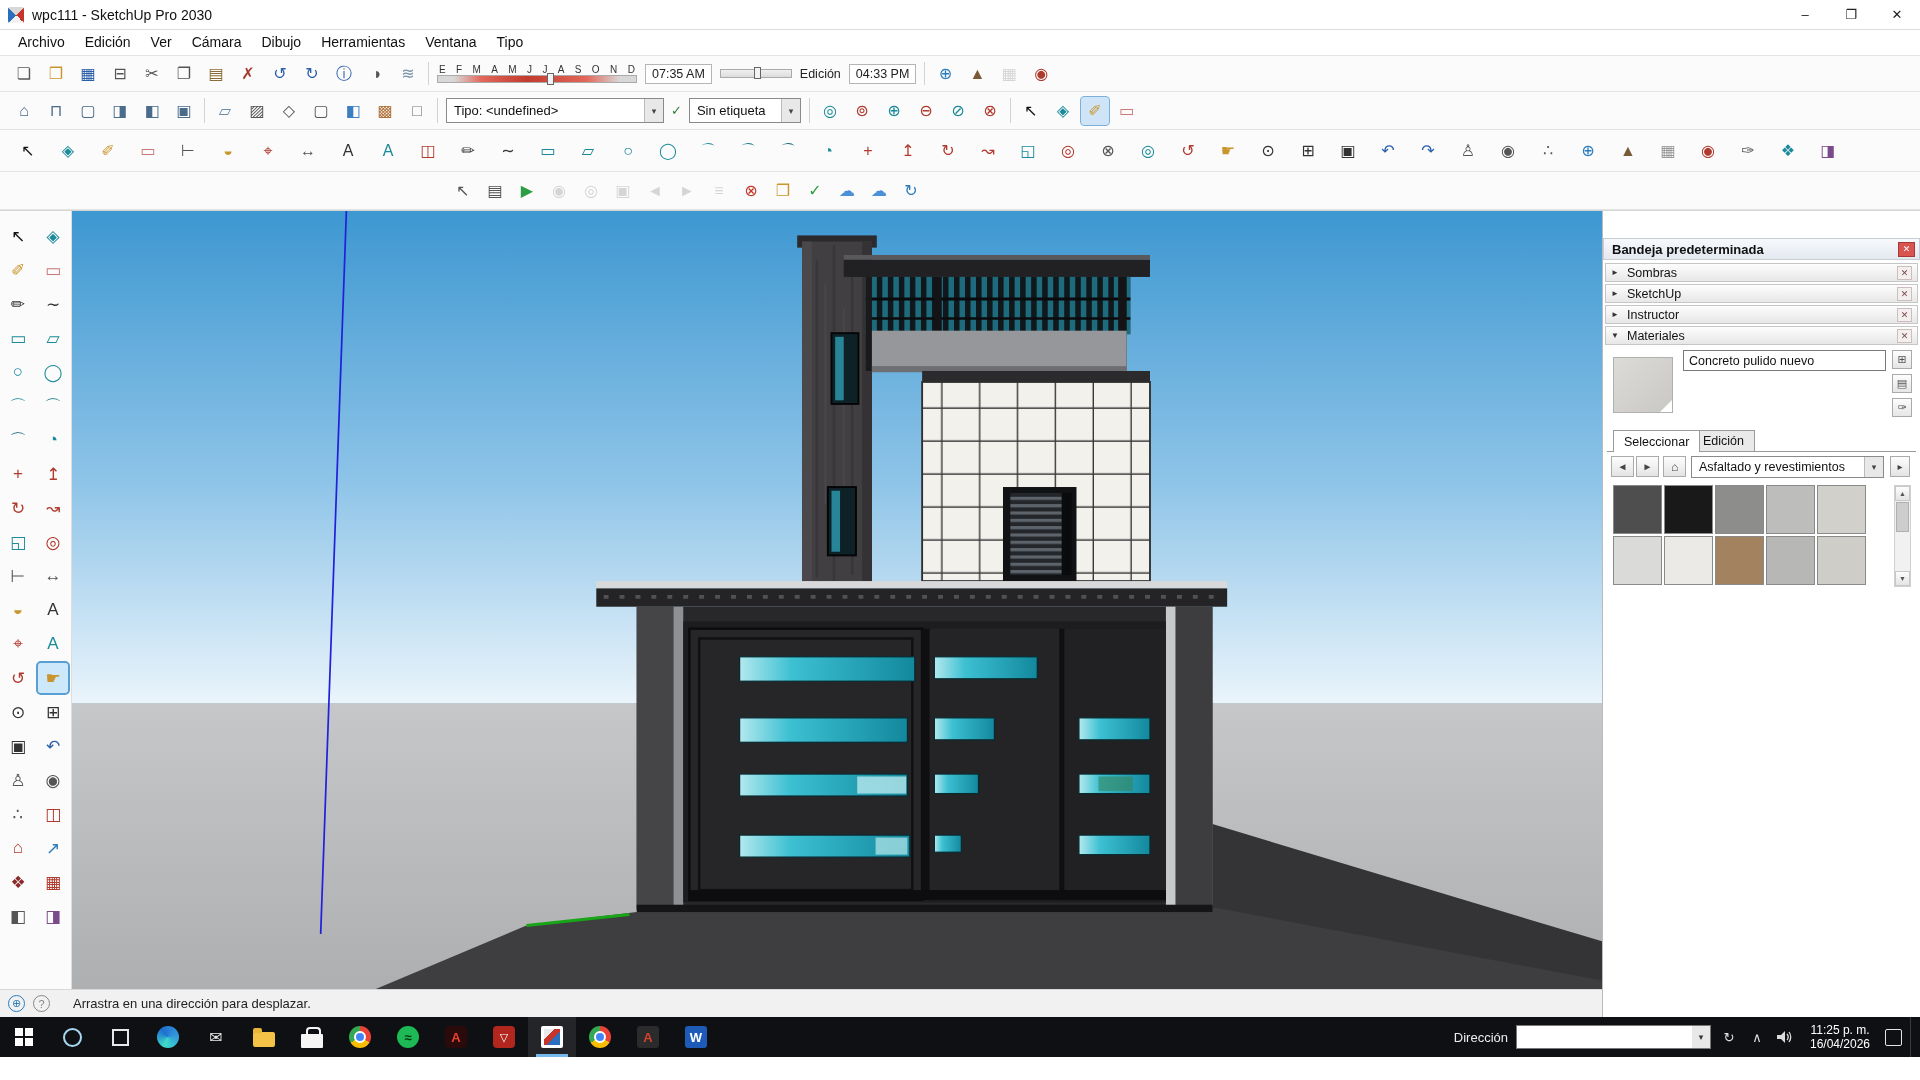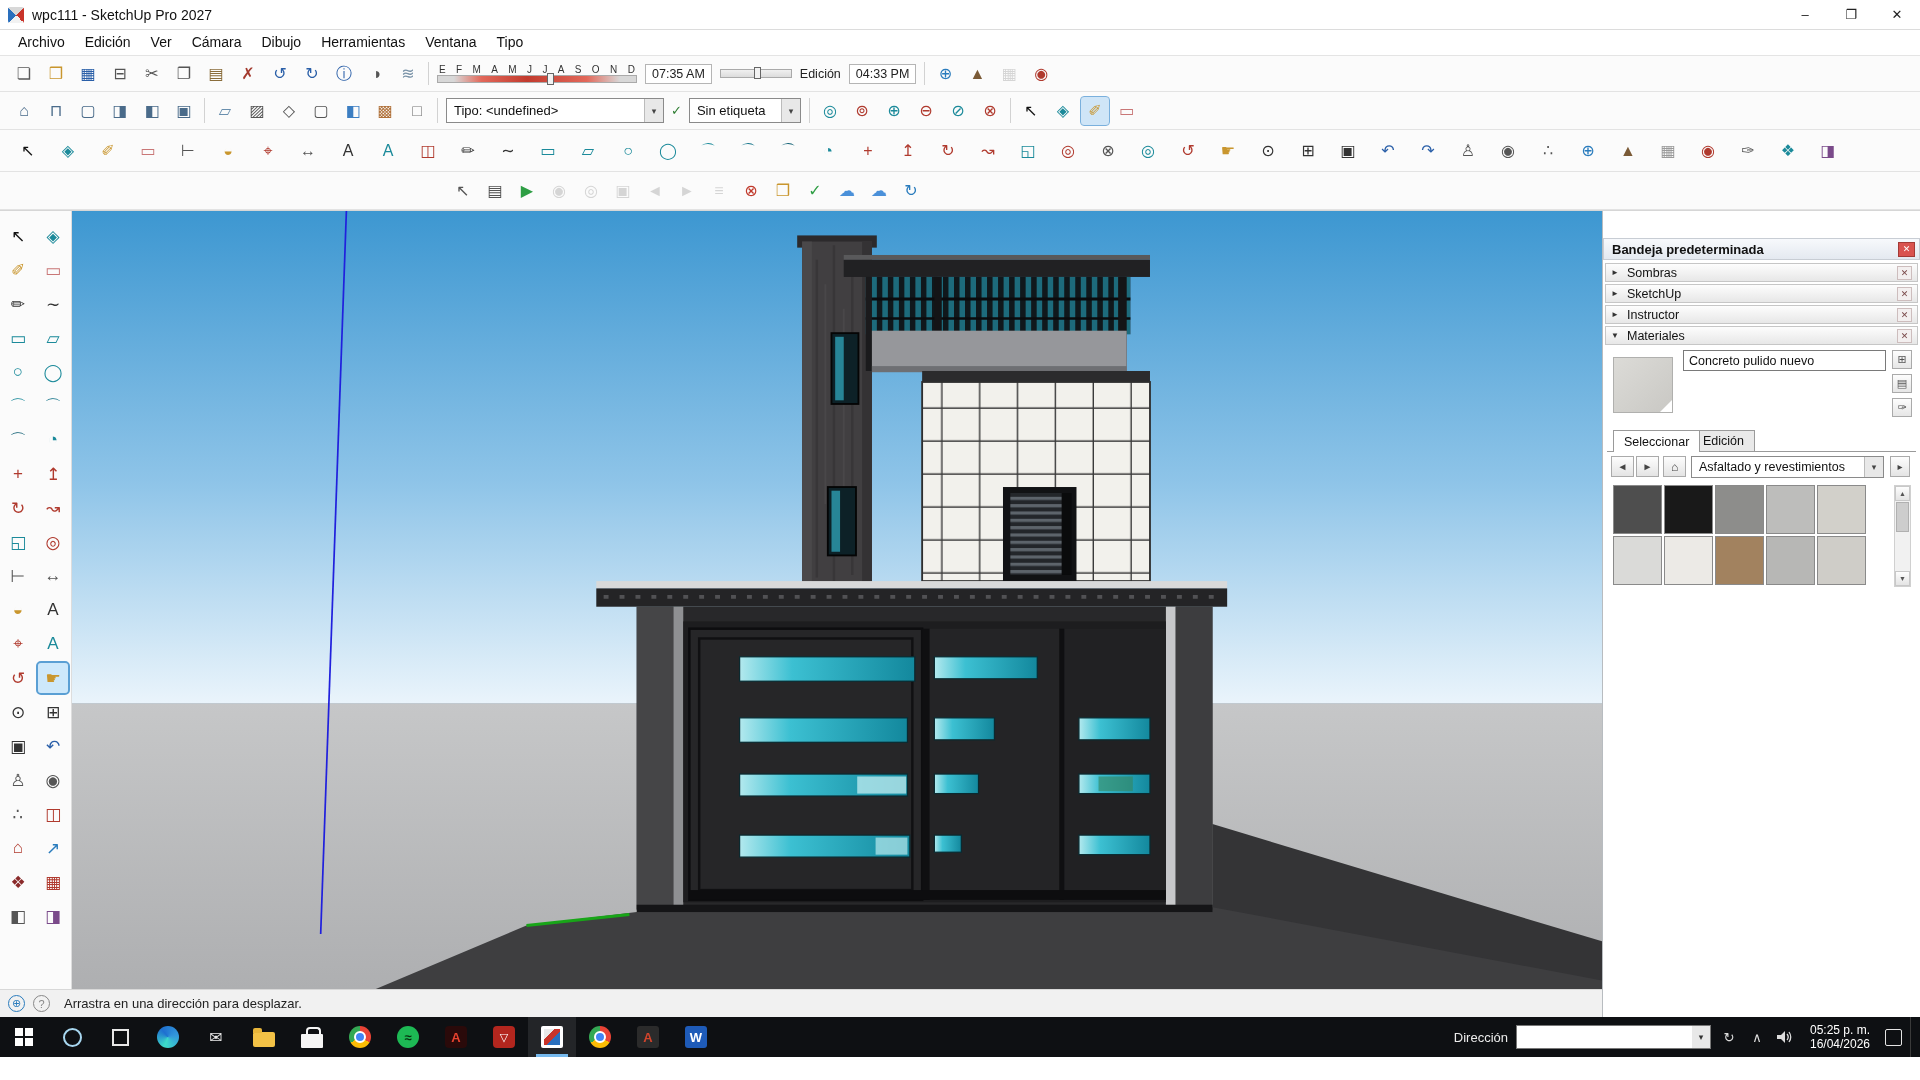--- a/index.html
+++ b/index.html
@@ -136,21 +136,21 @@
     font-size:7px; color:#555; background:linear-gradient(#fdfdfd,#e4e4e4); border:1px solid #c8c8c8; }
   #sb-thumb { height:30px; margin:1px; background:#cdcdcd; border:1px solid #b0b0b0; }
   #sb-track { flex:1; }
 
   
   #statusbar { height:28px; display:flex; }
   #status-left { width:1602px; background:#f1f1f1; border-top:1px solid #d8d8d8;
     display:flex; align-items:center; padding-left:8px; gap:8px; }
   .status-ic { width:17px; height:17px; border-radius:50%; display:flex; align-items:center;
     justify-content:center; font-size:11px; border:1.5px solid currentColor; }
-  #status-text { font-size:13px; color:#222; margin-left:6px;text-align:center; }
+  #status-text { font-size:13px; color:#222; margin-left:15px;text-align:center; }
   #status-right { flex:1; background:#fff; border-left:1px solid #b8bcc0; }
 
   
   #taskbar { height:40px; background:#0e1013; display:flex; align-items:center; }
   #start-btn { width:48px; height:40px; display:flex; align-items:center; justify-content:center; }
   .win-logo { display:grid; grid-template-columns:8px 8px; grid-template-rows:8px 8px; gap:2px; }
   .win-logo i { background:#fdfdfd; }
   #task-search { width:350px; height:40px; background:#fff; border:1px solid #5e5e5e;
     display:flex; align-items:center; gap:10px; padding-left:14px; font-size:14px; color:#555; }
   .app { width:48px; height:40px; display:flex; align-items:center; justify-content:center;
@@ -196,21 +196,21 @@
   #notif-btn { width:17px; height:17px; border:1.5px solid #e4e4e4; border-radius:2px; }
   #show-desktop { width:6px; height:40px; border-left:1px solid #3a3a3a; }
 </style>
 </head>
 <body>
 
 <div id="app">
 
   <div id="titlebar">
     <div id="app-logo"></div>
-    <div id="title-text">wpc111 - SketchUp Pro 2027</div>
+    <div id="title-text">wpc111 - SketchUp Pro 2030</div>
     <div id="win-controls">
         <div class="winbtn">–</div>
         <div class="winbtn">❐</div>
         <div class="winbtn">✕</div>
       </div>
   </div>
 
   <div id="menubar">
       <div class="menu-item">Archivo</div>
       <div class="menu-item">Edición</div>
@@ -977,21 +977,21 @@
       <div id="address-box">
         <span class="chev">▾</span>
       </div>
       <span class="tray-ic">↻</span>
       <span class="tray-ic">∧</span>
       <svg class="tray-ic" width="18" height="16" viewBox="0 0 18 16">
         <polygon points="1,6 5,6 9,2 9,14 5,10 1,10" fill="#dcdcdc"></polygon>
         <path d="M11 5 Q13.5 8 11 11 M13 3 Q16.5 8 13 13" stroke="#dcdcdc" stroke-width="1.3" fill="none"></path>
       </svg>
       <div id="clock-block">
-        <div>05:25 p. m.</div>
+        <div>11:25 p. m.</div>
         <div>16/04/2026</div>
       </div>
       <div id="notif-btn"></div>
       <div id="show-desktop"></div>
     </div>
   </div>
 
 </div>
 
 </body></html>

